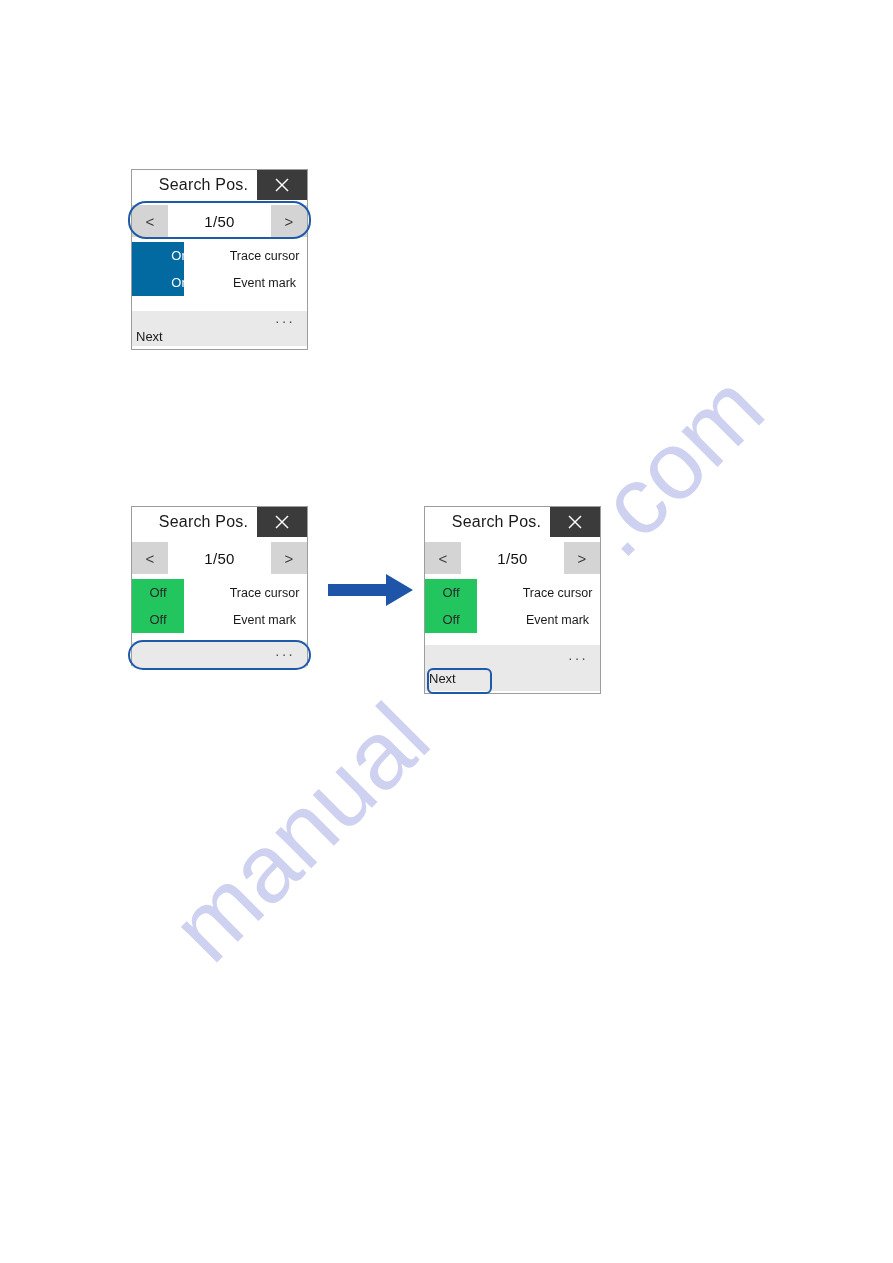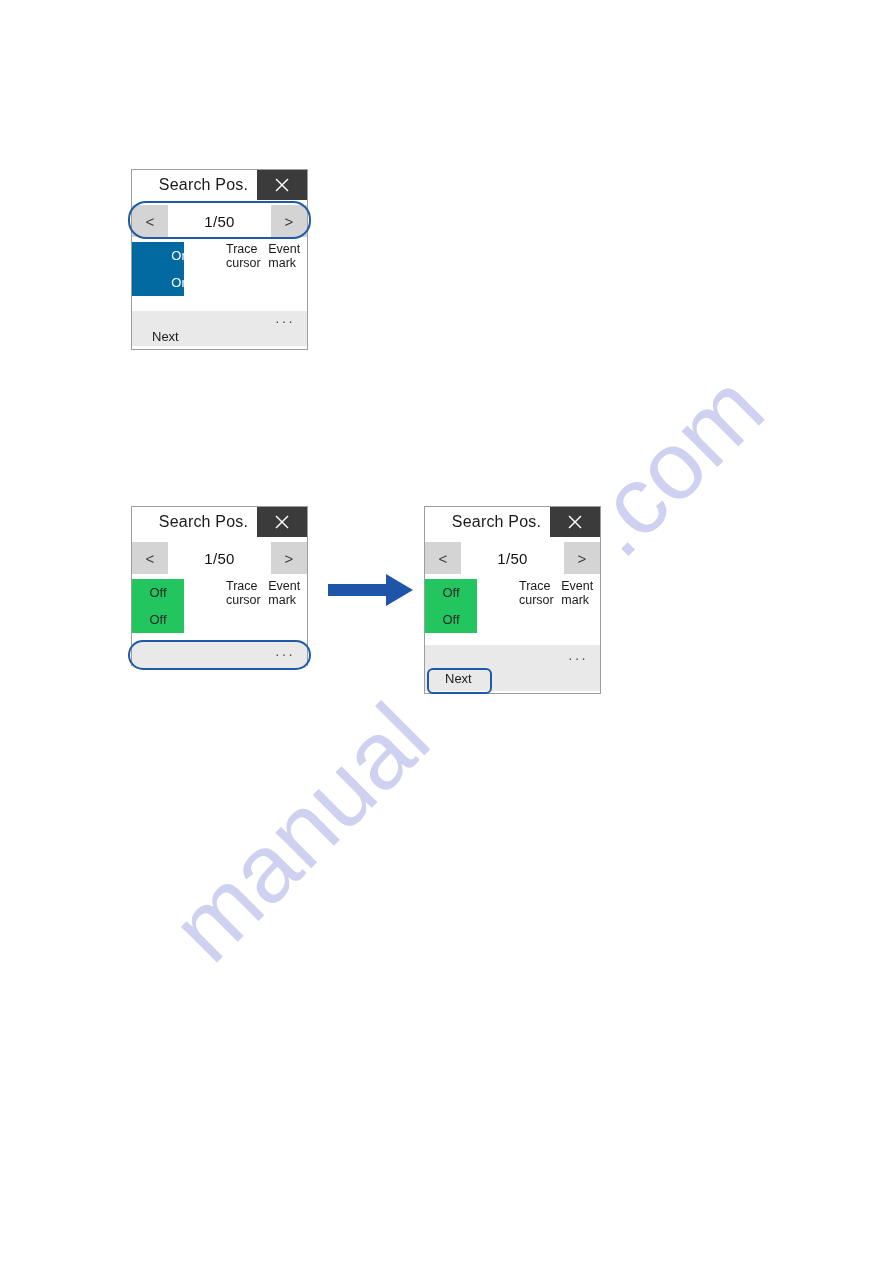--- a/index.html
+++ b/index.html
@@ -125,20 +125,21 @@
     justify-content: center;
     font-size: 13px;
     box-sizing: border-box;
   }
   .state.on  { background: #0369a1; color: #ffffff; padding-left: 44px; }
   .state.off { background: #22c55e; color: #2a2a2a; }
 
   .optrows .labels {
     flex: 1;
     display: flex;
+    flex-direction: column;
     padding-left: 42px;
   }
   .optrows .labels .lbl {
     height: 27px;
     display: flex;
     align-items: center;
     justify-content: center;
     font-size: 12.5px;
     color: #1a1a1a;
     padding-right: 4px;
@@ -155,21 +156,21 @@
     position: absolute;
     right: 12px;
     top: 3px;
     font-size: 14px;
     letter-spacing: 2px;
     color: #4a4a4a;
     line-height: 14px;
   }
   .footer .nextlabel {
     position: absolute;
-    left: 20px;
+    left: 4px;
     bottom: 2px;
     font-size: 13px;
     color: #1a1a1a;
   }
 
   
   .ring {
     position: absolute;
     border: 2px solid #1f5aa8;
     border-radius: 18px;

